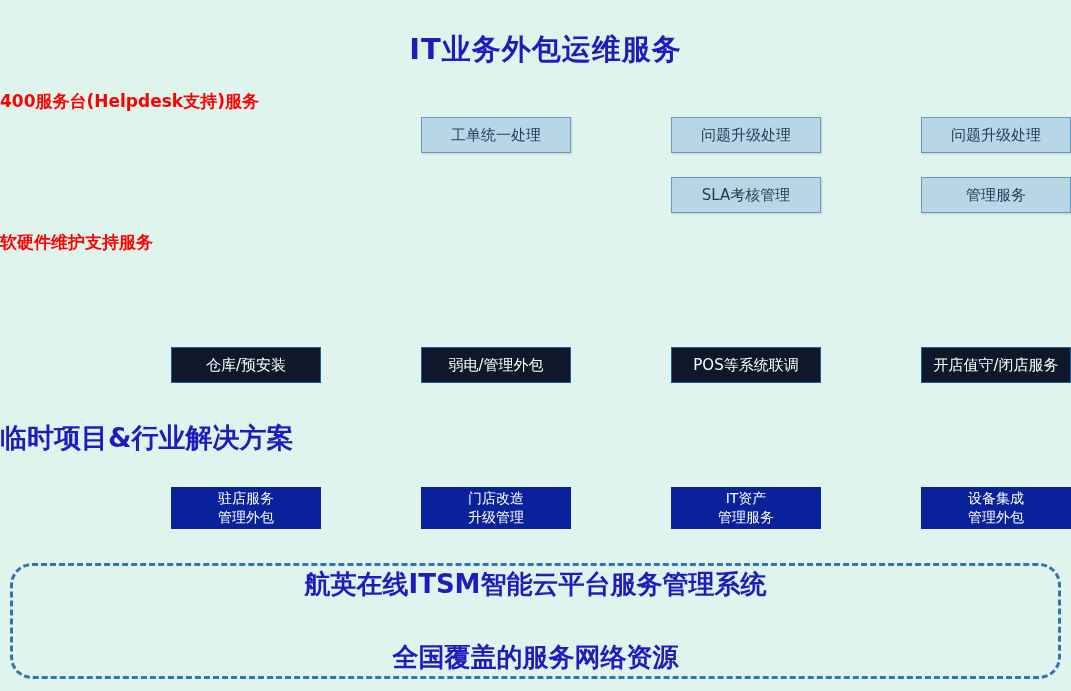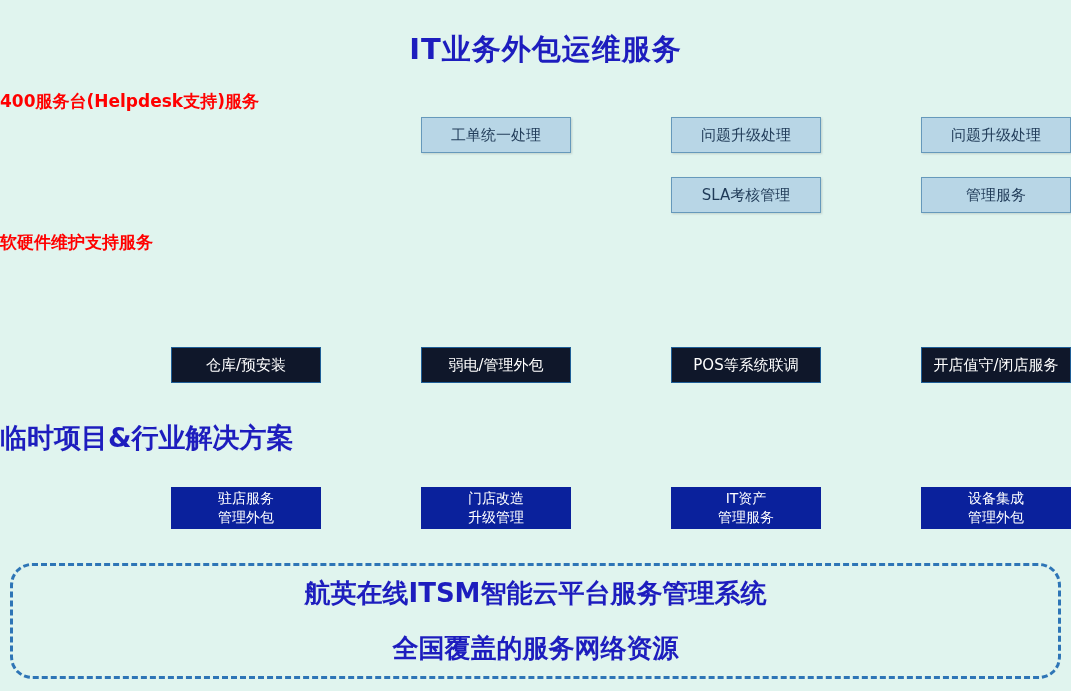--- a/index.html
+++ b/index.html
@@ -93,21 +93,21 @@
     align-items:center;
     justify-content:center;
     gap:6px;
     box-sizing:border-box;
   }
   .footer-line{
     text-align:center;
     font-size:26px;
     font-weight:bold;
     color:#1d1dbe;
-    margin:7px;
+    margin:16px;
   }
 </style>
 </head>
 <body>
 
 <div class="canvas">
 
   <h1 class="title">IT业务外包运维服务</h1>
 
   <div class="red-heading" style="top:90px">400服务台(Helpdesk支持)服务</div>

